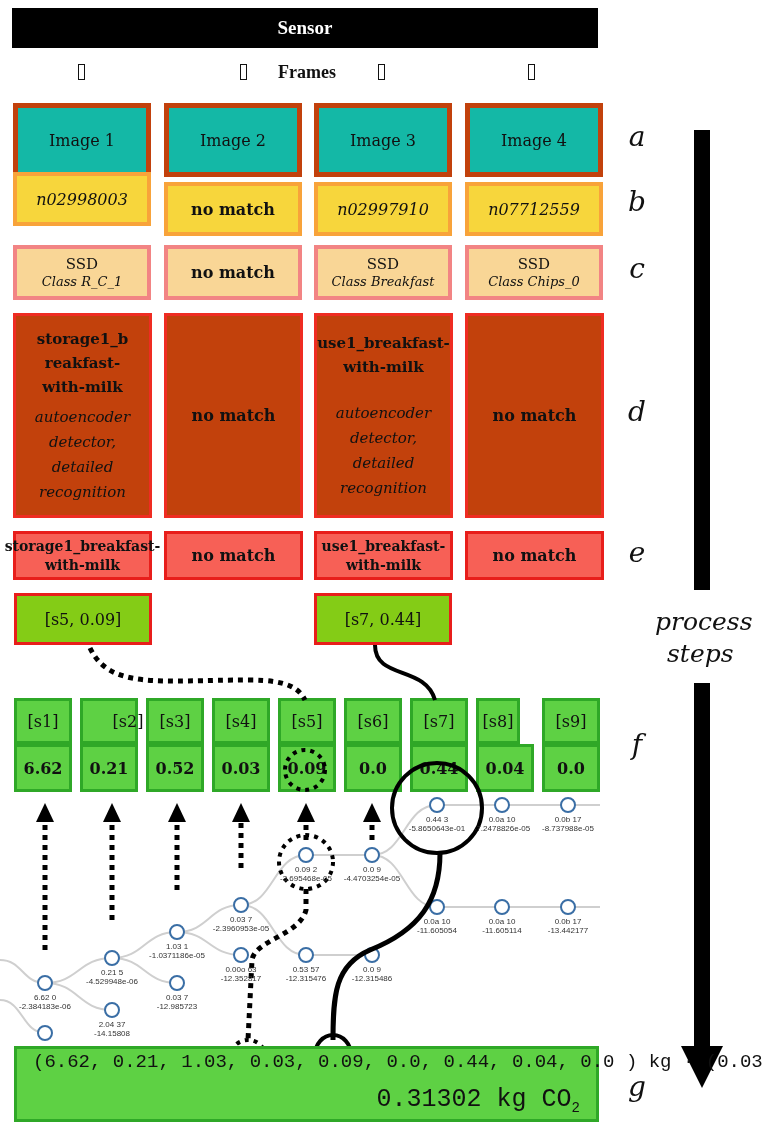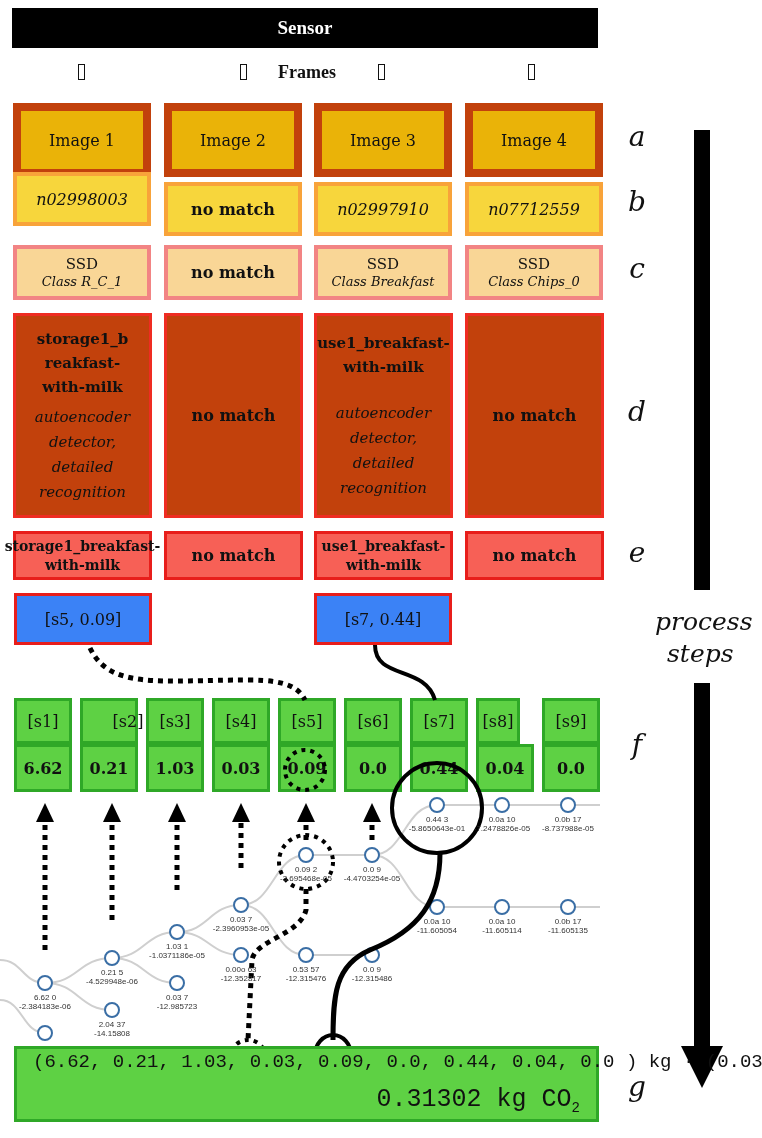--- a/index.html
+++ b/index.html
@@ -9,32 +9,32 @@
   .sensor-bar { left: 12px; top: 8px; width: 586px; height: 40px; background: #000;
                 color: #fff; font-weight: bold; font-size: 19px; text-align: center; line-height: 40px;
                 font-family: "Liberation Serif", serif; }
   .frames-row { top: 62px; height: 28px; font-size: 18px; font-weight: bold;
                 font-family: "Liberation Serif", serif; }
   .frame-glyph { top: 64px; width: 14px; height: 20px; font-size: 16px; text-align: center;
                  font-family: "Liberation Serif", serif; }
   .frame-glyph span { display:inline-block; width: 7px; height: 16px; border: 1.5px solid #111; box-sizing: border-box; }
   .box { display: flex; align-items: center; justify-content: center; text-align: center; flex-direction: column;
          font-family: "DejaVu Serif", serif; }
-  .row-a { background: #eab308; border: 8px solid #c2410c; font-size: 16px; }
+  .row-a { background: #14b8a6; border: 5px solid #c2410c; font-size: 16px; }
   .row-b { background: #f7d63c; border: 4px solid #f8a33a; font-size: 16px; }
   .row-b i { font-size: 16px; }
   .row-c { background: #f9d696; border: 4px solid #f28484; font-size: 15px; line-height: 17px; }
   .row-c .sub { font-style: italic; font-size: 13px; }
   .row-d { background: #c2410c; border: 3px solid #ef2c22; font-size: 15px; }
   .row-d .ttl { font-weight: bold; line-height: 24px; }
   .row-d .sub { font-style: italic; line-height: 25px; margin-top: 6px; }
   .row-d .nm { font-weight: bold; font-size: 16px; }
   .row-e { background: #f76056; border: 3px solid #e81e1b; font-size: 14px; font-weight: bold; line-height: 19px; }
   .row-e .nm { font-size: 16px; }
-  .row-sel { background: #3b82f6; border: 3px solid #e81e1b; font-size: 16px; }
+  .row-sel { background: #84cc16; border: 3px solid #e81e1b; font-size: 16px; }
   .step { background: #5ed144; border: 3px solid #2fa827; font-size: 16px; }
   .step-val { font-weight: bold; }
   .rowlabel { font-style: italic; font-size: 28px; width: 30px; text-align: center; font-family: "DejaVu Serif", serif; }
   .result { left: 14px; top: 1046px; width: 585px; height: 76px; background: #5ed144; border: 3px solid #2fa827;
             font-family: Liberation Mono, monospace; }
   .formula { position: absolute; left: 16px; top: 2px; font-size: 19px; white-space: nowrap; }
   .total { position: absolute; right: 16px; top: 36px; font-size: 25px; white-space: nowrap; }
   .node-label { font-family: "Liberation Sans", sans-serif; font-size: 8px; text-align: center; color: #333; line-height: 9px; width: 90px; }
   .process-label { left: 655px; top: 606px; font-style: italic; font-size: 25px; line-height: 32px; font-family: "DejaVu Serif", serif; }
   svg.overlay { position: absolute; left: 0; top: 0; }
@@ -158,21 +158,21 @@
   <div>process</div>
   <div style="padding-left:12px;">steps</div>
 </div>
 
 <div id="steps">
     <div class="abs box step" style="left: 14px; top: 698px; width: 58px; height: 46px;">[s1]</div>
     <div class="abs box step step-val" style="left: 14px; top: 744px; width: 58px; height: 48px;">6.62</div>
     <div class="abs box step" style="left: 80px; top: 698px; width: 58px; height: 46px; padding-left: 38px;">[s2]</div>
     <div class="abs box step step-val" style="left: 80px; top: 744px; width: 58px; height: 48px;">0.21</div>
     <div class="abs box step" style="left: 146px; top: 698px; width: 58px; height: 46px;">[s3]</div>
-    <div class="abs box step step-val" style="left: 146px; top: 744px; width: 58px; height: 48px;">1.03</div>
+    <div class="abs box step step-val" style="left: 146px; top: 744px; width: 58px; height: 48px;">0.52</div>
     <div class="abs box step" style="left: 212px; top: 698px; width: 58px; height: 46px;">[s4]</div>
     <div class="abs box step step-val" style="left: 212px; top: 744px; width: 58px; height: 48px;">0.03</div>
     <div class="abs box step" style="left: 278px; top: 698px; width: 58px; height: 46px;">[s5]</div>
     <div class="abs box step step-val" style="left: 278px; top: 744px; width: 58px; height: 48px;">0.09</div>
     <div class="abs box step" style="left: 344px; top: 698px; width: 58px; height: 46px;">[s6]</div>
     <div class="abs box step step-val" style="left: 344px; top: 744px; width: 58px; height: 48px;">0.0</div>
     <div class="abs box step" style="left: 410px; top: 698px; width: 58px; height: 46px;">[s7]</div>
     <div class="abs box step step-val" style="left: 410px; top: 744px; width: 58px; height: 48px;">0.44</div>
     <div class="abs box step" style="left: 476px; top: 698px; width: 44px; height: 46px;">[s8]</div>
     <div class="abs box step step-val" style="left: 476px; top: 744px; width: 58px; height: 48px;">0.04</div>
@@ -314,20 +314,20 @@
     <div class="abs node-label" style="left: 457px; top: 917px;">
       <div>0.0a 10</div>
       <div>-11.605114</div>
     </div>
     <div class="abs node-label" style="left: 523px; top: 815px;">
       <div>0.0b 17</div>
       <div>-8.737988e-05</div>
     </div>
     <div class="abs node-label" style="left: 523px; top: 917px;">
       <div>0.0b 17</div>
-      <div>-11.605135</div>
+      <div>-13.442177</div>
     </div>
   </div>
 
 <div class="abs result">
   <div class="formula"><span>(6.62, 0.21, 1.03, 0.03, </span><span>0.09</span><span>, 0.0, </span><span>0.44</span><span>, 0.04, 0.0 ) kg  ·  (0.037 kg)</span></div>
   <div class="total"><span>0.31302 kg CO</span><sub style="font-size:14px;">2</sub></div>
 </div>
 
 </body></html>

